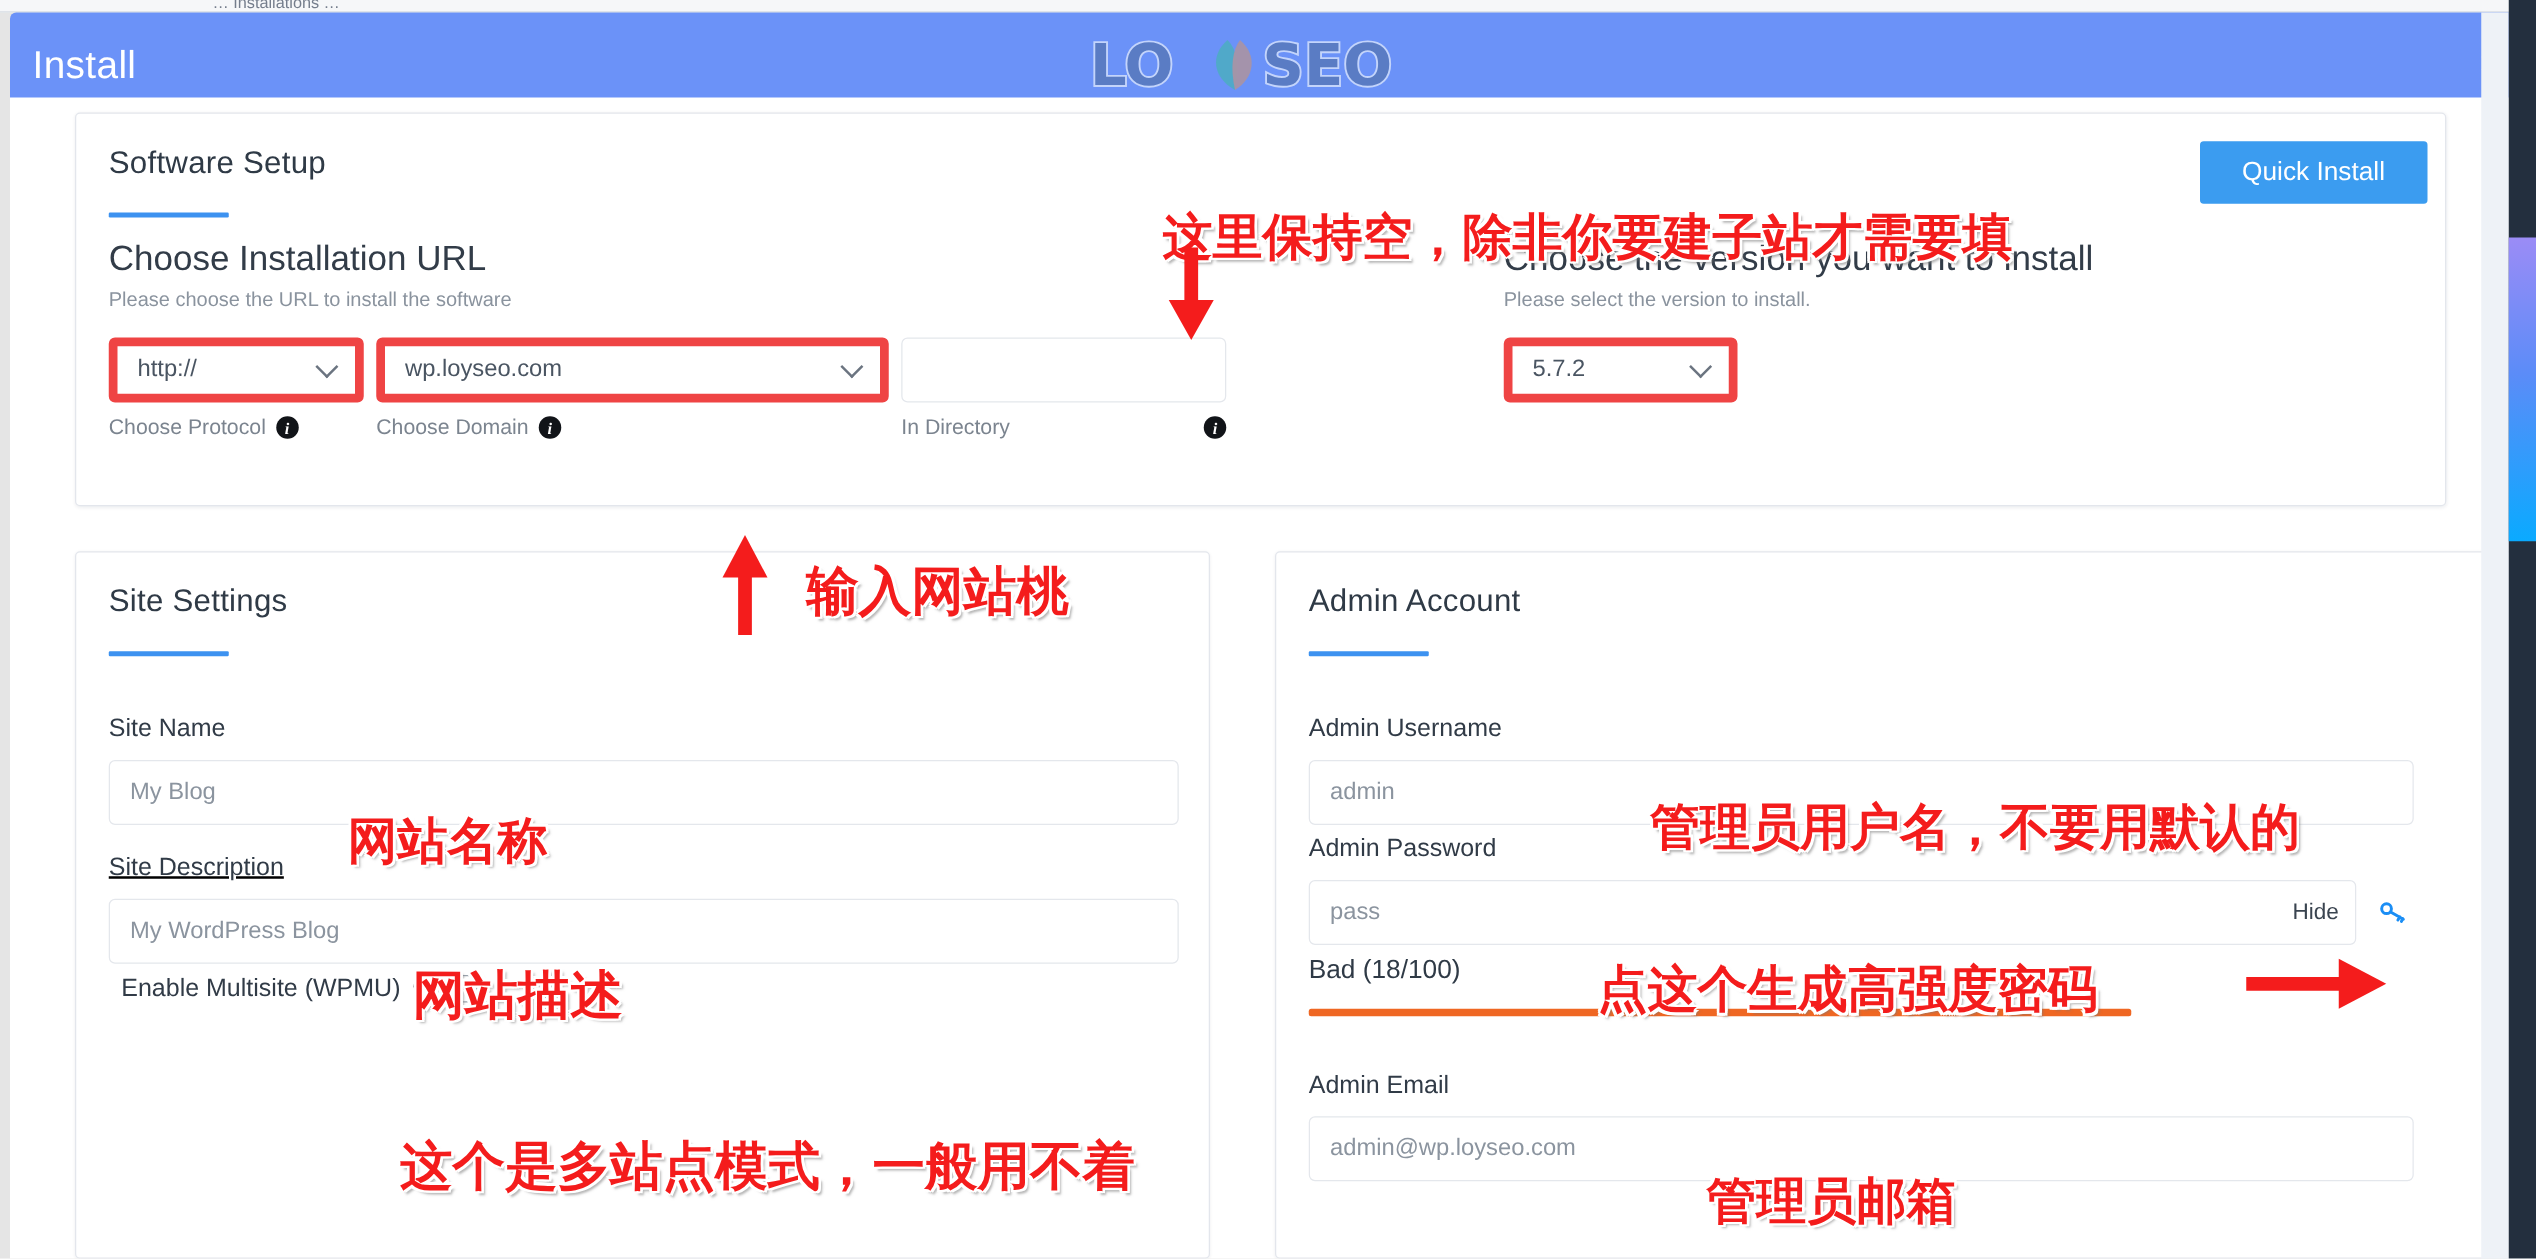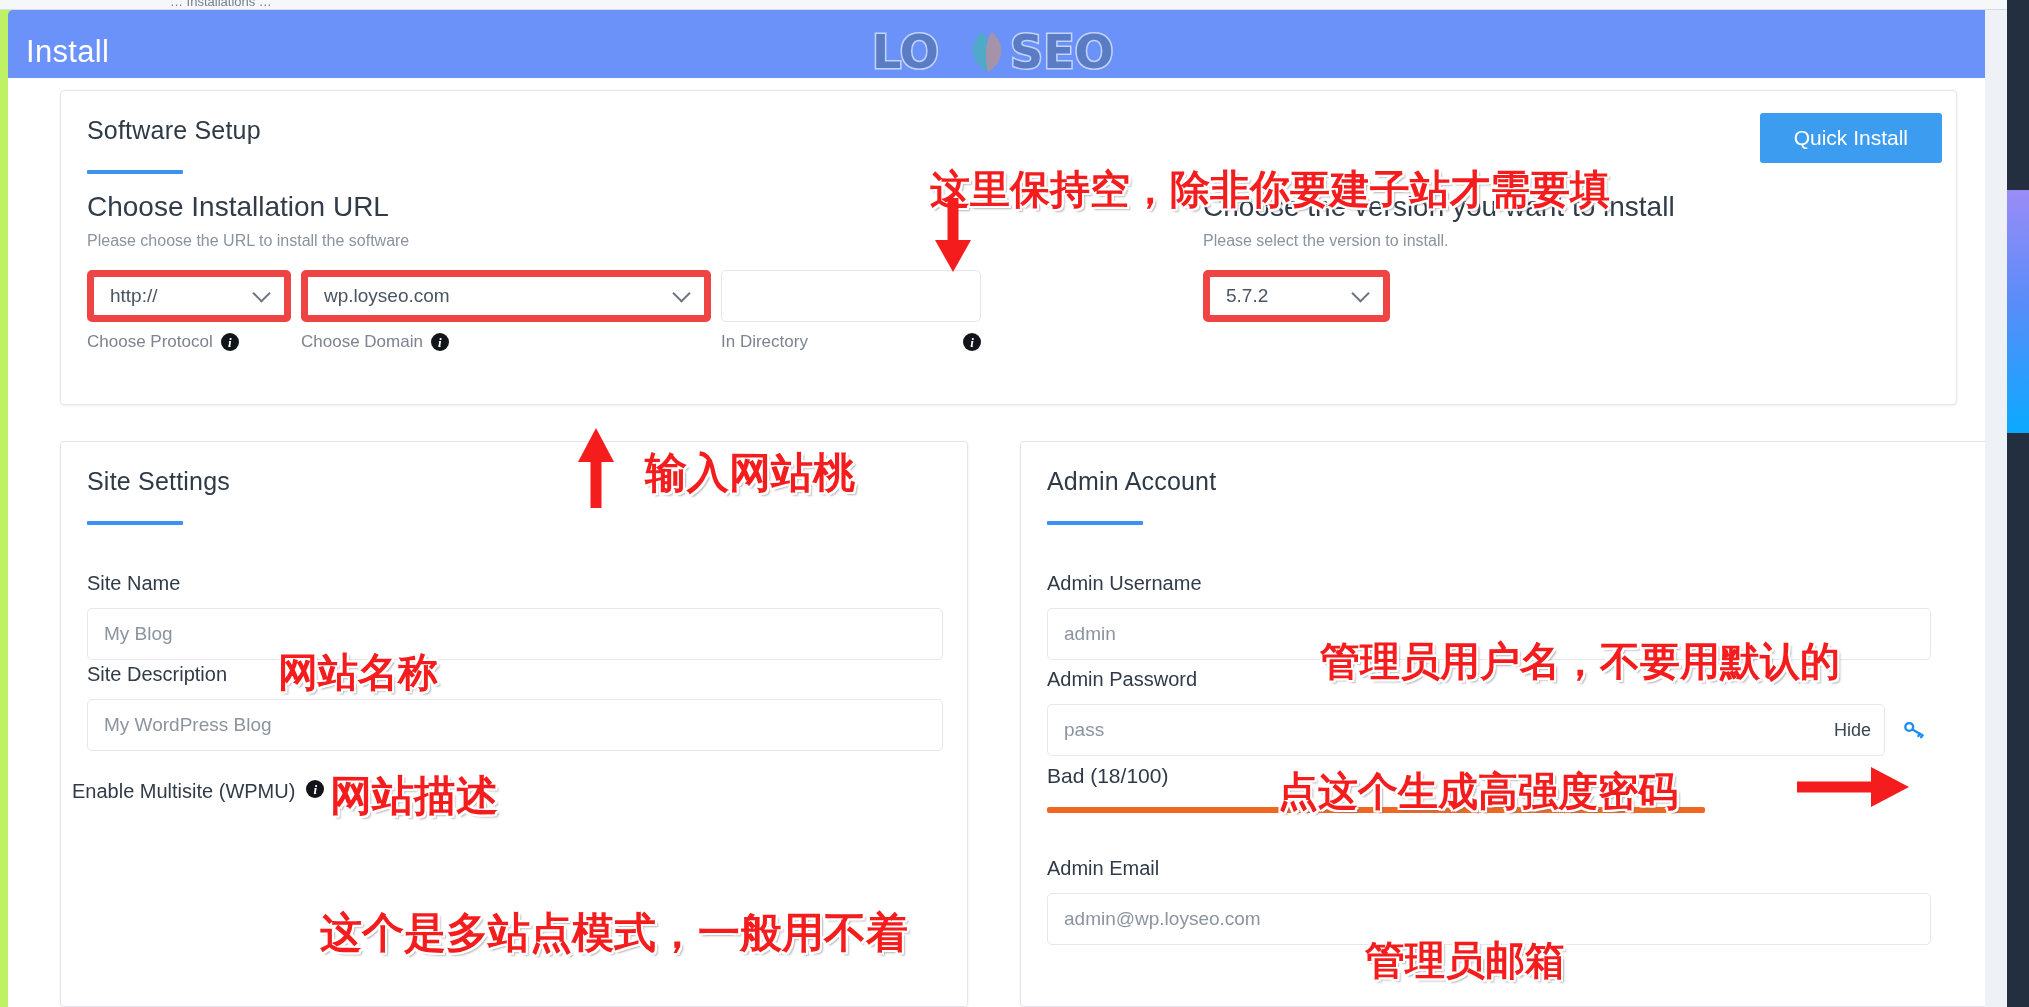--- a/index.html
+++ b/index.html
@@ -5,21 +5,21 @@
   * { box-sizing: border-box; margin: 0; padding: 0; }
   html, body {
     width: 2029px; height: 1007px;
     overflow: hidden;
     font-family: "Liberation Sans", sans-serif;
     background: #ffffff;
   }
   #root {
     position: relative;
     width: 2029px; height: 1007px;
-    background: #bef264;
+    background: #e5e5e5;
     overflow: hidden;
   }
 
   
   .page-sliver {
     position: absolute; left: 0; top: 0; width: 2029px; height: 10px;
     background: #f6f7f9;
     border-bottom: 1px solid #d8dde3;
   }
   .page-sliver-text {
@@ -307,26 +307,26 @@
 
     <div class="card" id="site-settings-card">
       <div class="card-title">Site Settings</div>
       <div class="card-underline"></div>
 
       <div style="position:absolute; left:26px; top:130px; width:856px;">
         <div class="form-label">Site Name</div>
         <input class="text-input" style="margin-top: 13px;" value="" placeholder="My Blog">
       </div>
 
-      <div style="position:absolute; left:26px; top:221px; width:856px;">
+      <div style="position:absolute; left:26px; top:241px; width:856px;text-decoration:underline;">
         <div class="form-label">Site Description</div>
         <input class="text-input" style="margin-top: 13px;" value="" placeholder="My WordPress Blog">
       </div>
 
-      <div style="position:absolute; left:11px; top:338px; display:flex; gap:11px;">
+      <div style="position:absolute; left:36px; top:338px; display:flex; gap:11px;">
         <span class="form-label">Enable Multisite (WPMU)</span>
         <span class="info-icon">i</span>
         <span class="checkbox-box"></span>
       </div>
     </div>
 
     <div class="card" id="admin-account-card">
       <div class="card-title">Admin Account</div>
       <div class="card-underline"></div>
 

